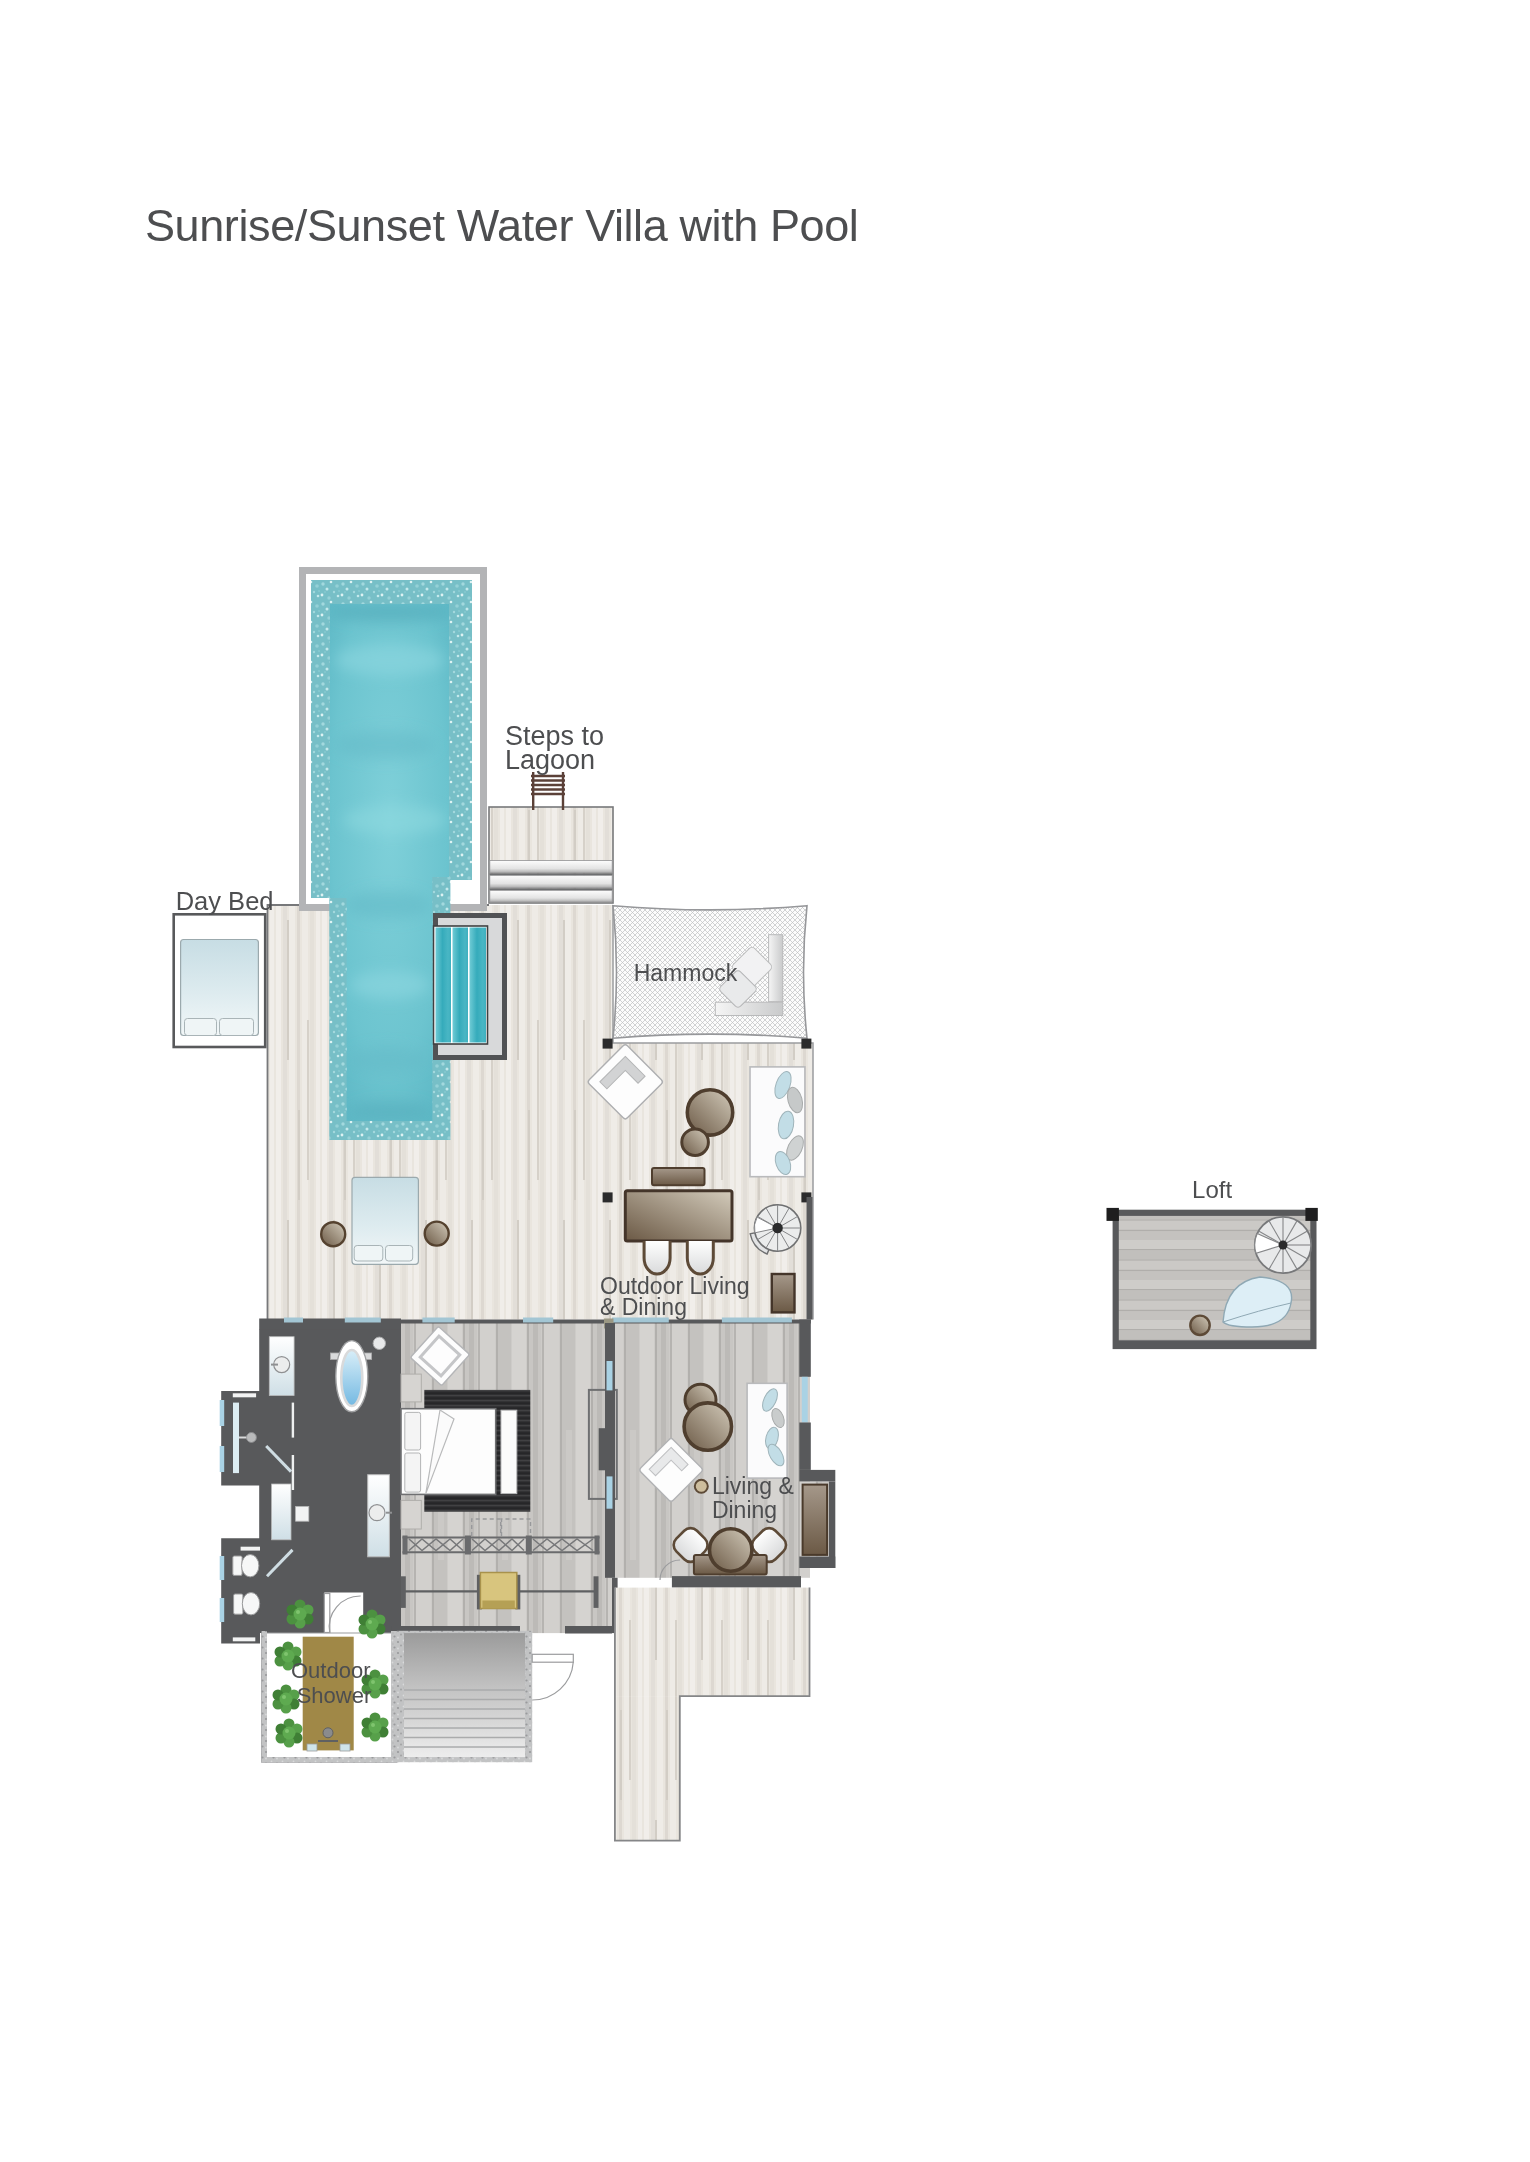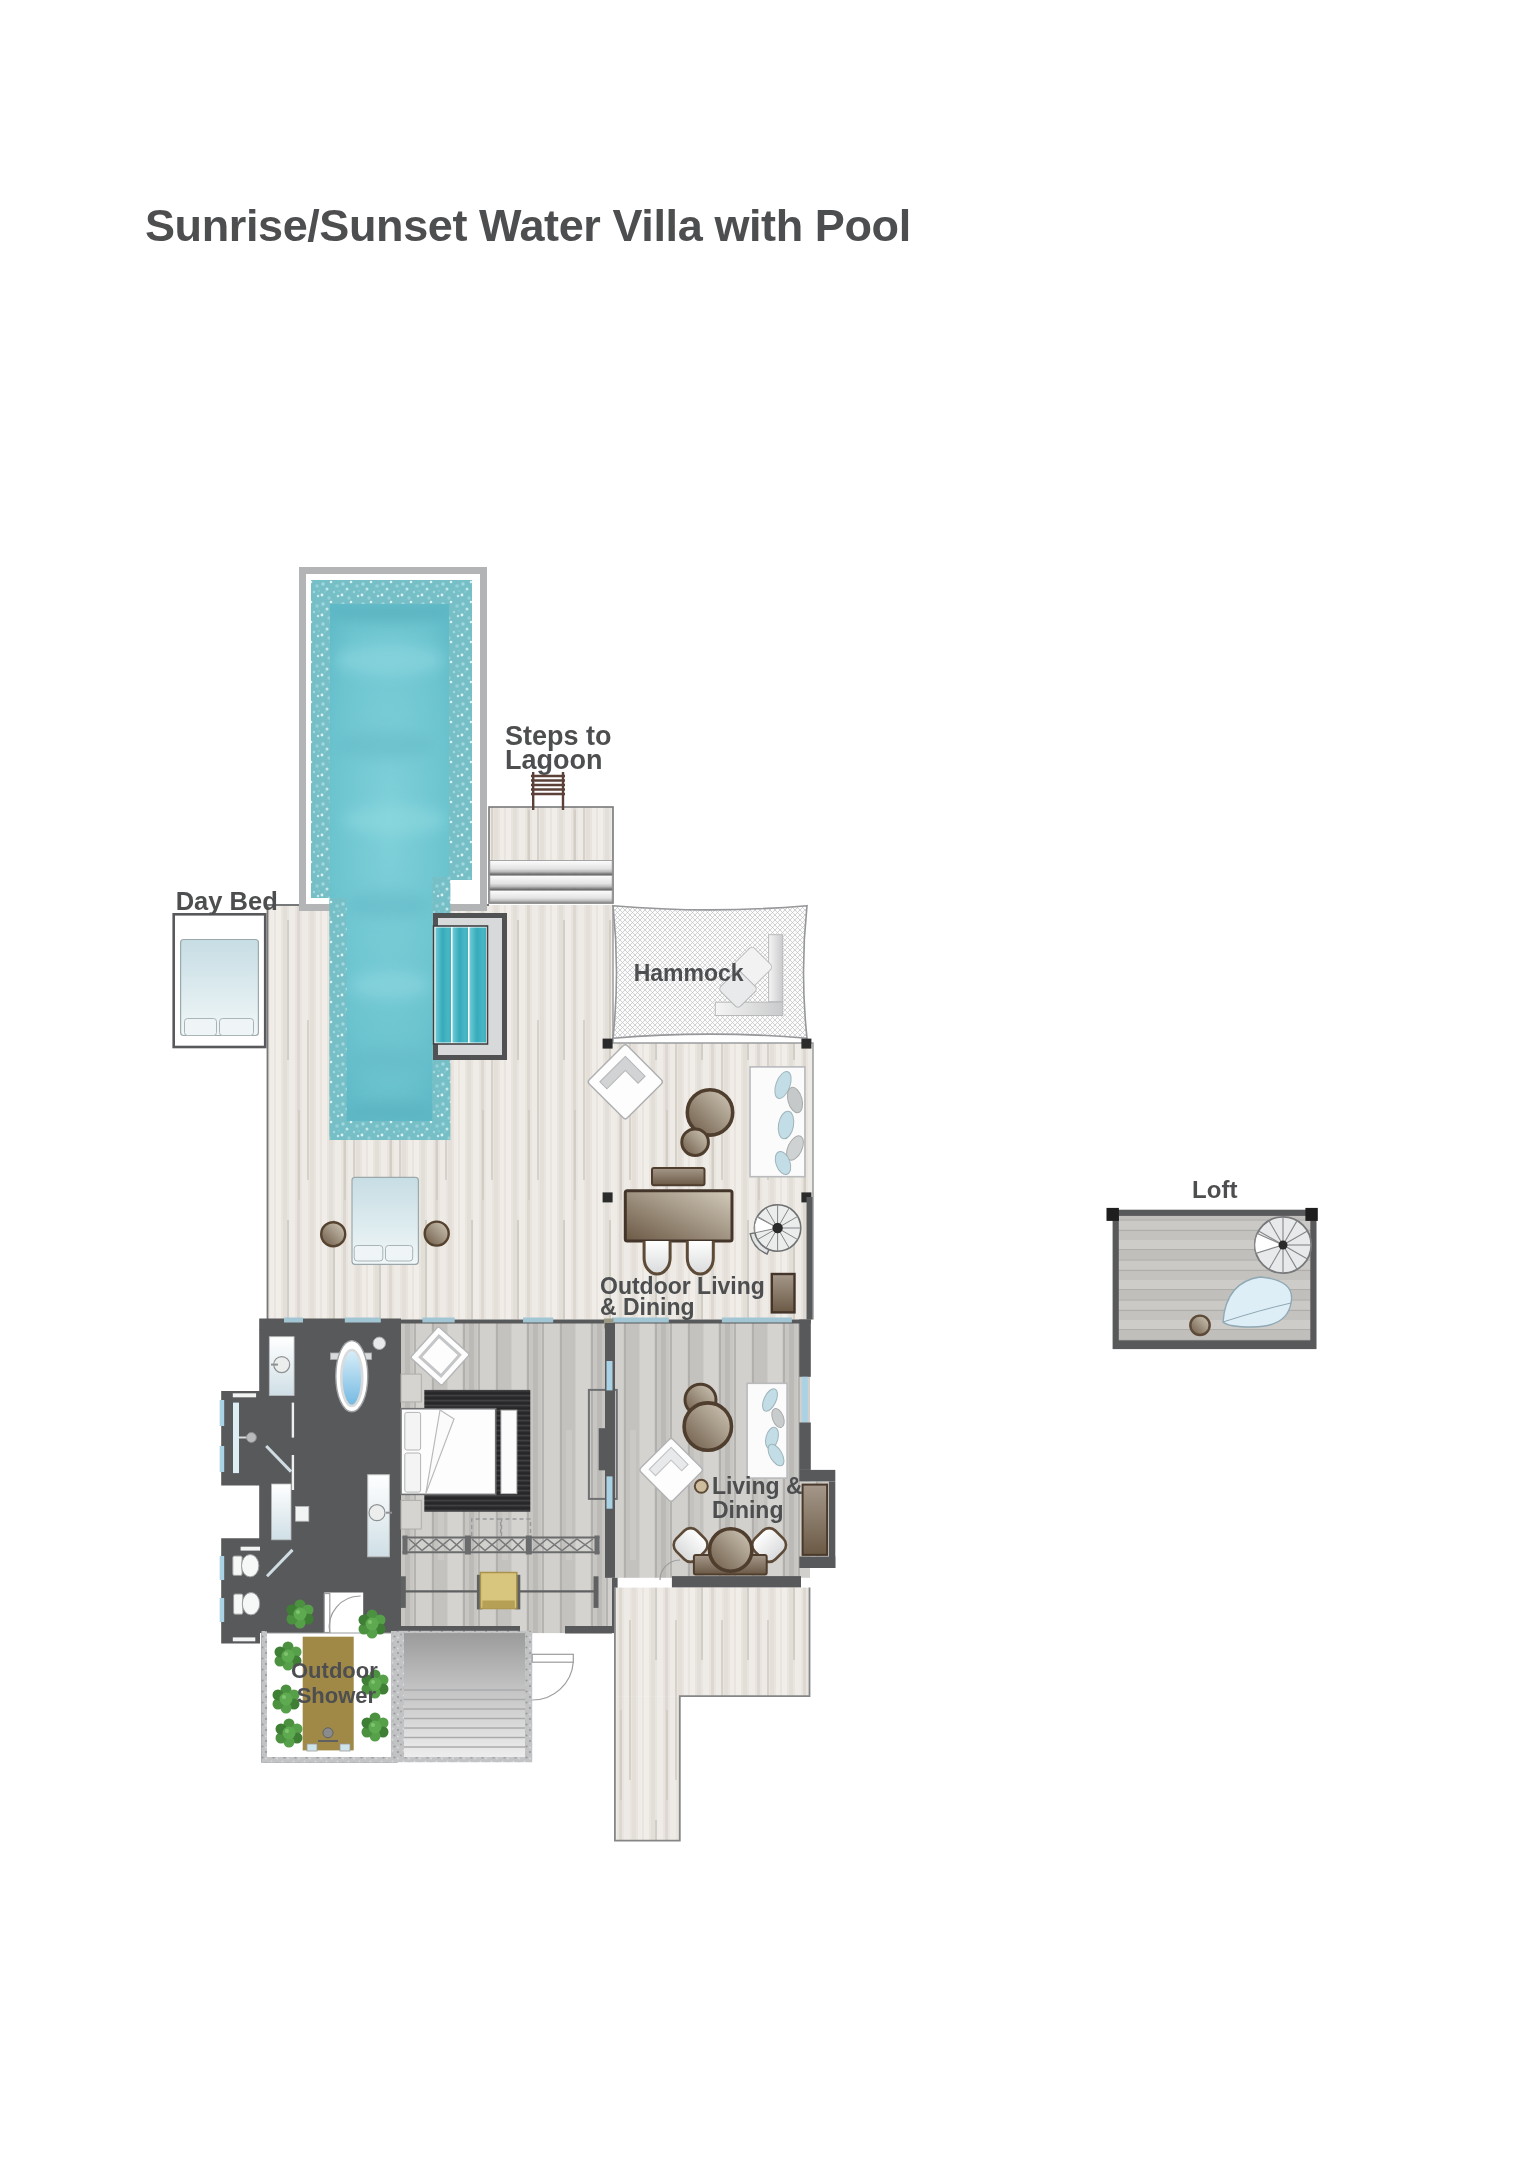--- a/index.html
+++ b/index.html
@@ -1,16 +1,16 @@
 <!DOCTYPE html>
 <html><head>
 <meta charset="utf-8">
 <style>
   html,body{margin:0;padding:0;background:#fff;}
-  .page{width:1530px;height:2162px;position:relative;font-family:"Liberation Sans",sans-serif;font-weight:bold;}
+  .page{width:1530px;height:2162px;position:relative;font-family:"Liberation Sans",sans-serif;}
   svg{position:absolute;top:0;left:0;}
   text{font-family:"Liberation Sans",sans-serif;fill:#4d4e50;}
 </style>
 </head>
 <body>
 <div class="page">
 <svg width="1530" height="2162" viewBox="0 0 1530 2162">
 <defs>
   <pattern id="deckV" patternUnits="userSpaceOnUse" width="46" height="300">
     <rect width="46" height="300" fill="#e9e5de"></rect>

